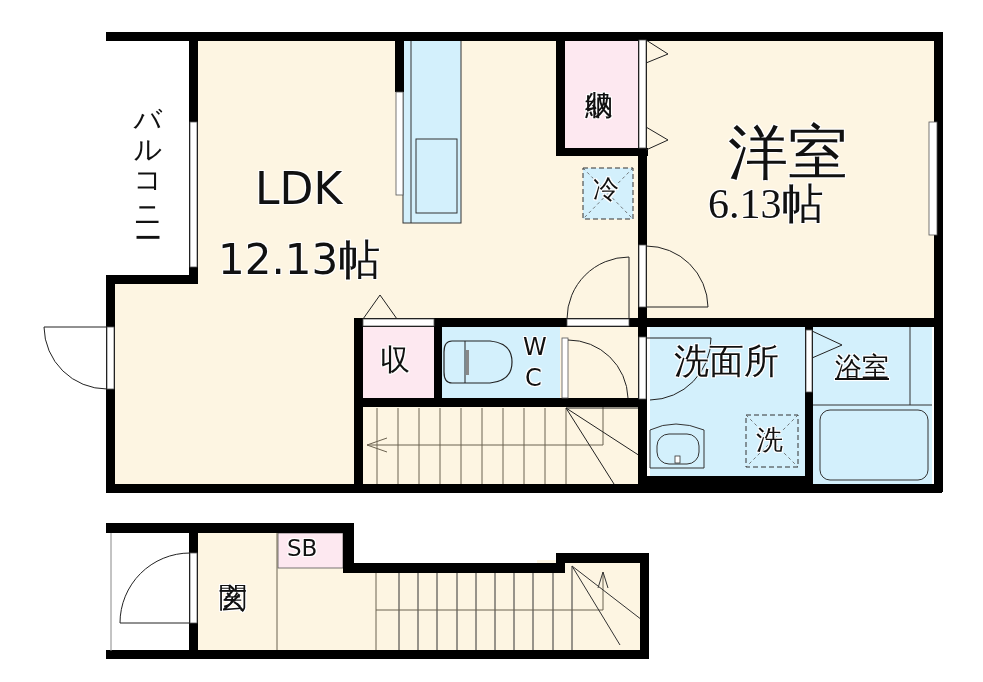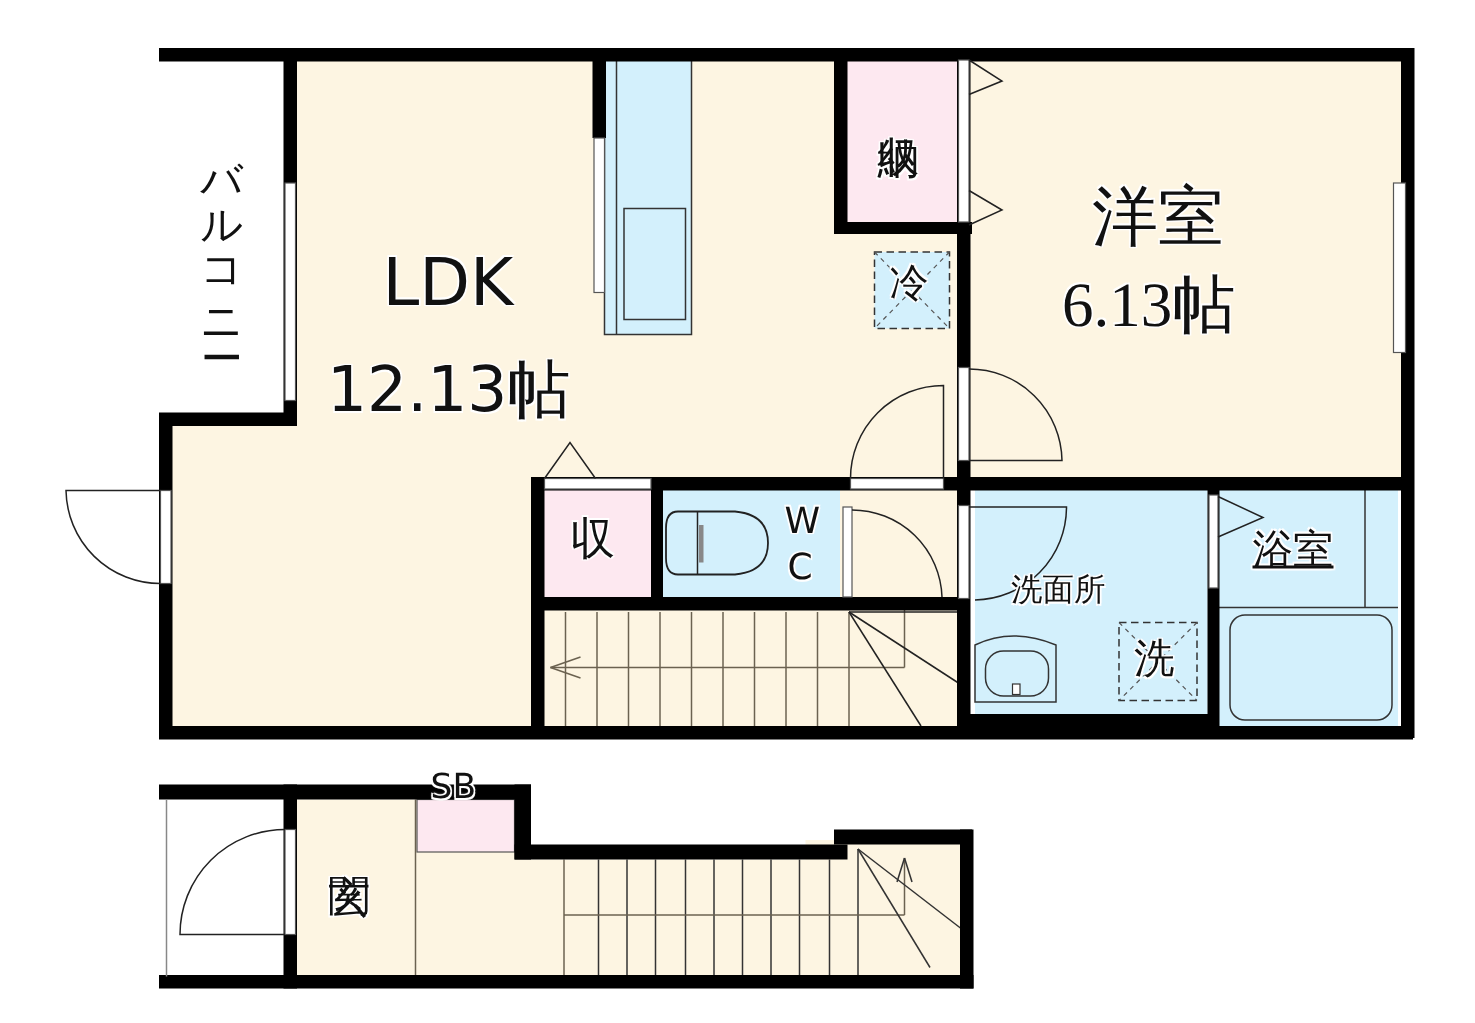--- a/index.html
+++ b/index.html
@@ -154,25 +154,25 @@
     <rect x="106" y="650" width="543" height="9"></rect>
     <rect x="189" y="523" width="9" height="136"></rect>
   </g>
   <rect x="190" y="553" width="7" height="70" fill="#fff" stroke="#555" stroke-width="0.8"></rect>
   <line x1="111" y1="533" x2="111" y2="651" stroke="#888" stroke-width="1"></line>
   <path d="M190 553 A70 70 0 0 0 120 623 L190 623" fill="none" stroke="#222" stroke-width="1"></path>
 </svg>
 
 <div class="lbl" style="left:255px;top:166px;font-size:44px;">LDK</div>
 <div class="lbl" style="left:218px;top:238px;font-size:42px;text-align:center;">12.13帖</div>
-<div class="lbl" style="left:728px;top:122px;font-size:44px;font-family:Liberation Serif, serif;">洋室</div>
+<div class="lbl" style="left:728px;top:122px;font-size:60px;font-family:Liberation Serif, serif;">洋室</div>
 <div class="lbl" style="left:708px;top:182px;font-size:42px;font-family:Liberation Serif, serif;">6.13帖</div>
 <div class="lbl vert" style="left:133px;top:88px;font-size:28px;">バルコニー</div>
 <div class="lbl vert" style="left:584px;top:68px;font-size:28px;">収納</div>
 <div class="lbl" style="left:593px;top:176px;font-size:26px;">冷</div>
 <div class="lbl" style="left:380px;top:344px;font-size:30px;">収</div>
 <div class="lbl" style="left:523px;top:335px;font-size:24px;">W</div>
 <div class="lbl" style="left:525px;top:366px;font-size:24px;">C</div>
-<div class="lbl" style="left:674px;top:382px;font-size:21px;">洗面所</div>
+<div class="lbl" style="left:674px;top:343px;font-size:35px;">洗面所</div>
 <div class="lbl" style="left:756px;top:426px;font-size:27px;">洗</div>
 <div class="lbl" style="left:835px;top:353px;font-size:27px;text-decoration:underline;">浴室</div>
 <div class="lbl vert" style="left:218px;top:560px;font-size:28px;">玄関</div>
-<div class="lbl" style="left:287px;top:513px;font-size:23px;">SB</div>
+<div class="lbl" style="left:287px;top:536px;font-size:23px;">SB</div>
 
 </body></html>

